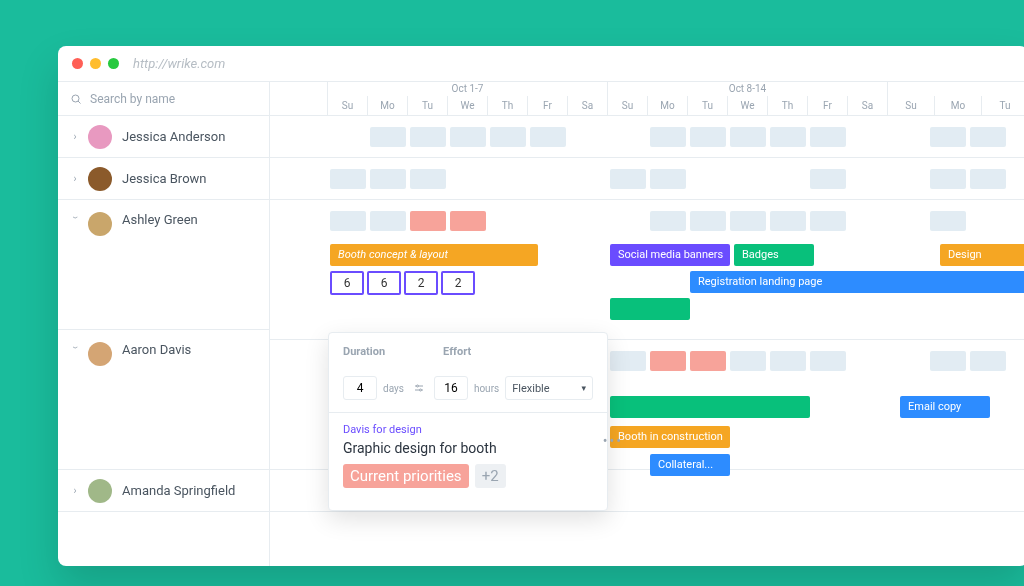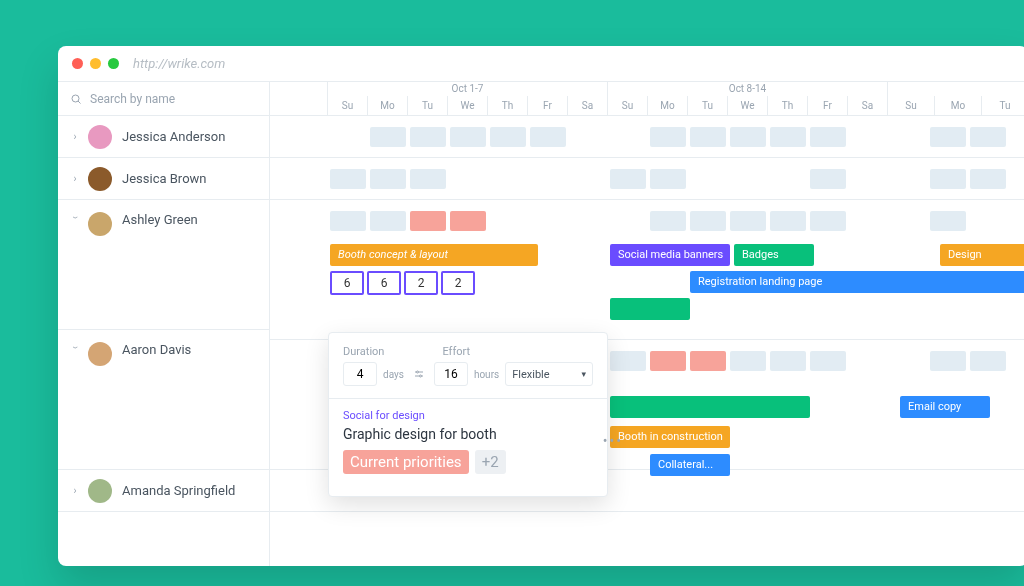--- a/index.html
+++ b/index.html
@@ -59,21 +59,21 @@
   .task-bar.green{background:var(--green);}
   .task-bar.blue{background:var(--blue);}
   .hour-boxes{position:absolute;display:flex;gap:3px;}
   .hour-box{width:34px;height:24px;border:2px solid var(--purple);background:#fff;display:flex;align-items:center;justify-content:center;font-size:12px;color:#333;border-radius:2px;}
   .detail-card{
     position:absolute;left:270px;top:286px;width:280px;
     background:#fff;border:1px solid var(--border);border-radius:4px;
     box-shadow:0 8px 24px rgba(0,0,0,.12);padding:12px 14px;z-index:10;
     font-size:12px;color:var(--text);
   }
-  .dc-row1{display:flex;gap:28px;margin-bottom:0;}
+  .dc-row1{display:flex;gap:28px;margin-bottom:14px;font-weight:bold;}
   .dc-label{font-size:11px;color:var(--text-light);display:block;margin-bottom:4px;}
   .dc-inputs{display:flex;align-items:center;gap:6px;margin-bottom:12px;}
   .dc-input{width:34px;height:24px;border:1px solid var(--border);text-align:center;font-size:12px;border-radius:3px;}
   .dc-unit{font-size:10px;color:var(--text-light);}
   .dc-adj{width:18px;height:24px;display:flex;align-items:center;justify-content:center;color:var(--text-light);}
   .dc-select{flex:1;height:24px;border:1px solid var(--border);border-radius:3px;padding:0 6px;display:flex;align-items:center;justify-content:space-between;font-size:11px;}
   .dc-status{color:var(--purple);font-size:11px;margin-bottom:4px;}
   .dc-title{font-size:14px;color:#2c3540;margin-bottom:8px;}
   .dc-tags{display:flex;gap:6px;align-items:center;margin-bottom:10px;}
   .dc-tag{background:var(--salmon);color:#fff;font-size:15px;padding:3px 7px;border-radius:3px;}
@@ -270,21 +270,21 @@
           </svg>
         </div>
       <input class="dc-input" value="16" style="">
       <span class="dc-unit">hours</span>
       <div class="dc-select">
         <span>Flexible</span>
         <span style="font-size:9px;">▾</span>
       </div>
     </div>
     <hr class="dc-divider">
-    <div class="dc-status">Social for design</div>
+    <div class="dc-status">Davis for design</div>
     <div class="dc-title">Graphic design for booth</div>
     <div class="dc-tags">
       <span class="dc-tag">Current priorities</span>
       <span class="dc-tag more">+2</span>
     </div>
     <span class="dc-dots">•••</span>
   </div>
 </div>
 
 </body></html>

